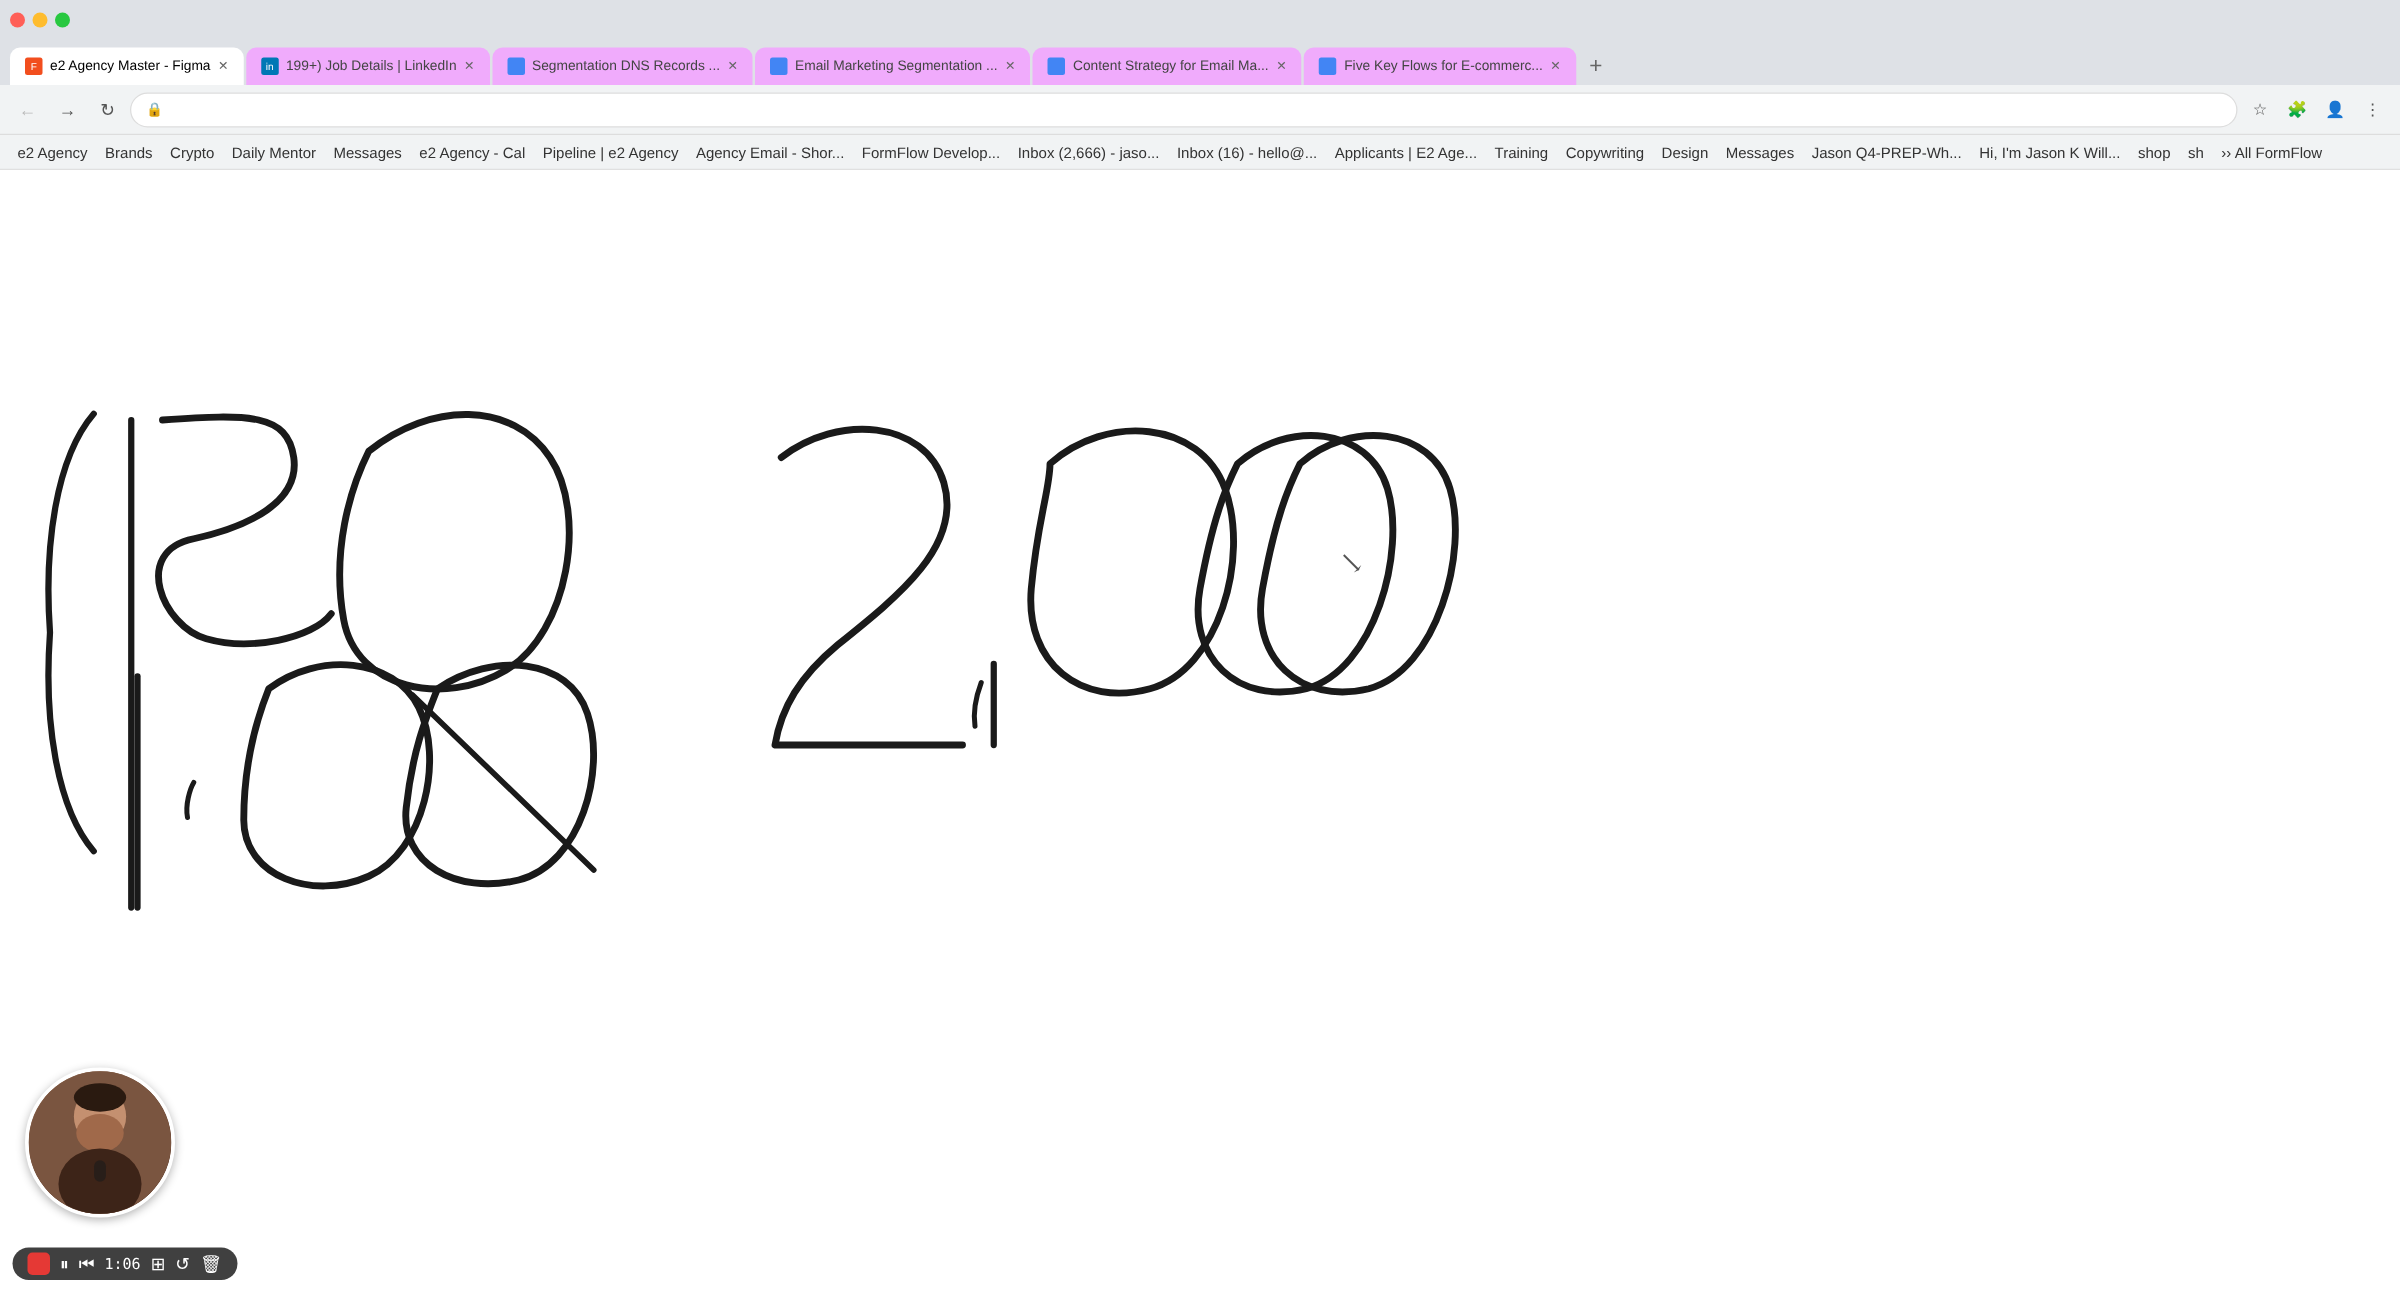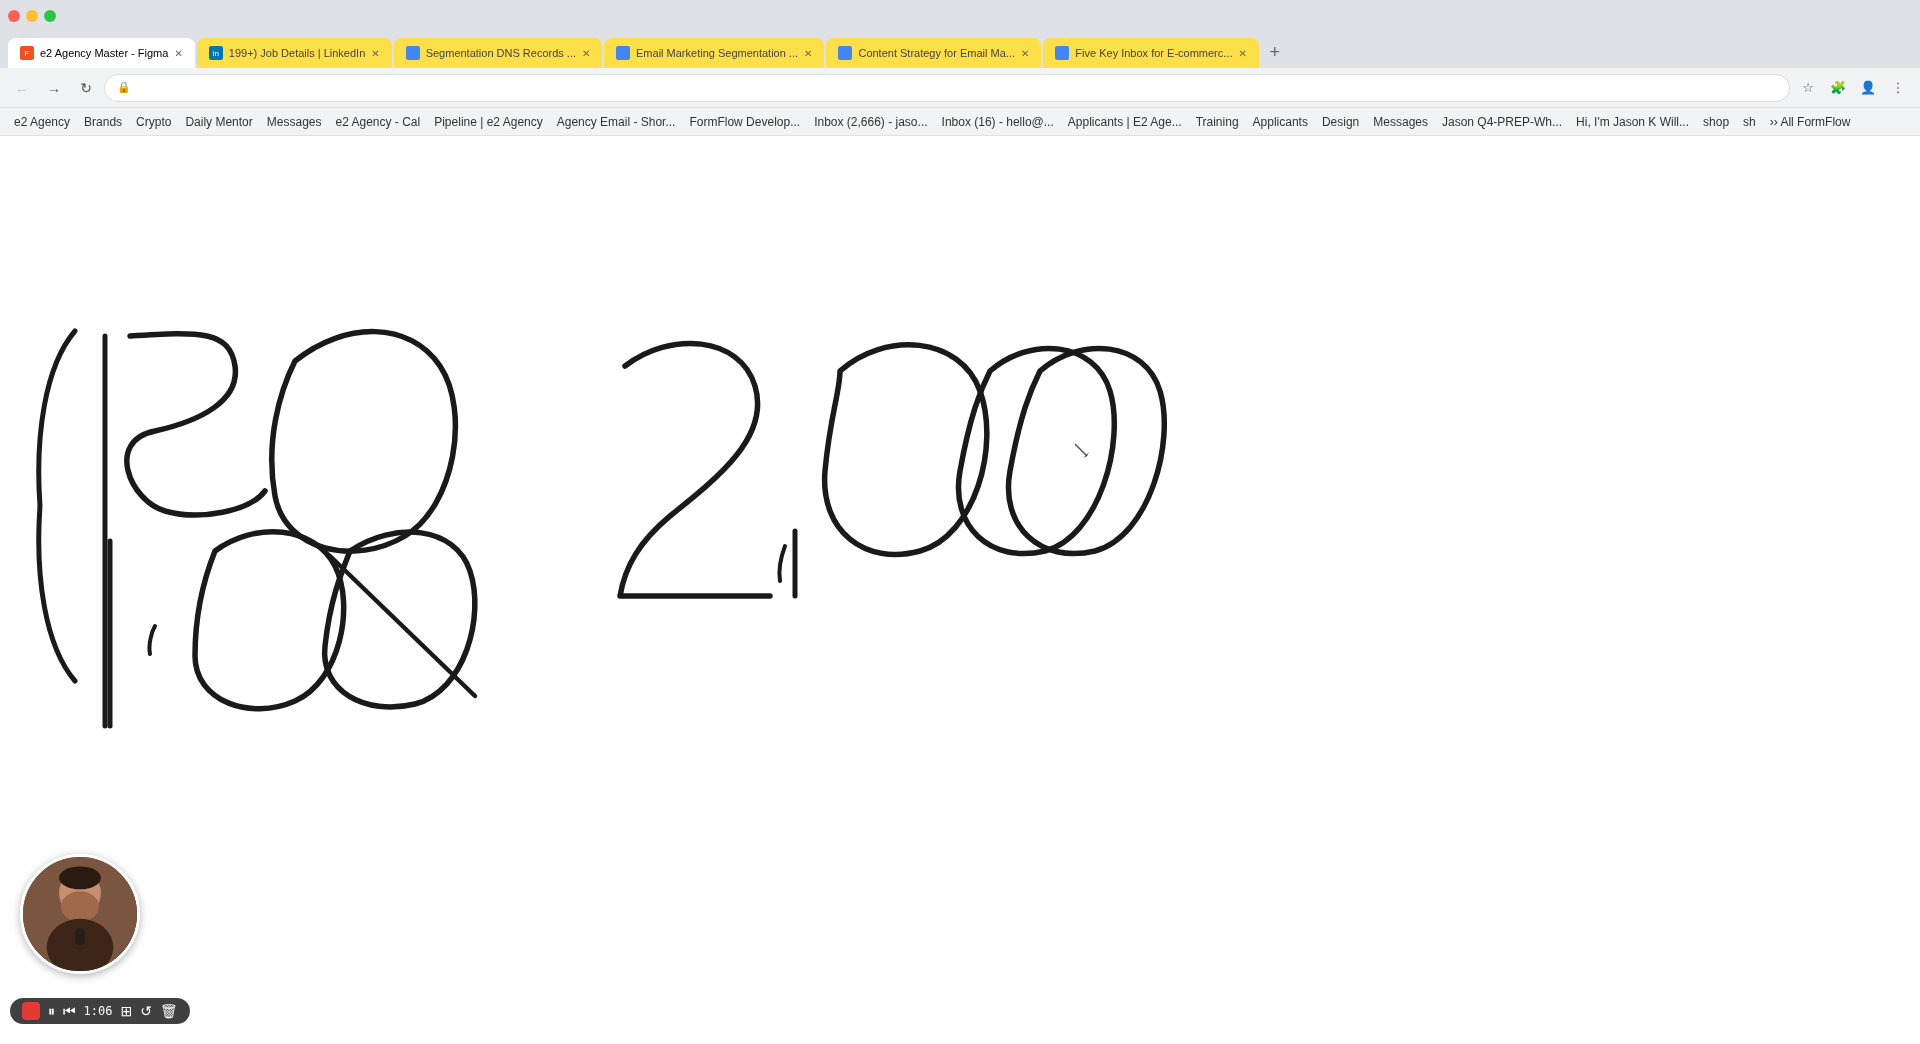--- a/index.html
+++ b/index.html
@@ -24,21 +24,21 @@
     .tab-bar {
       height: 36px;
       background: #dee1e6;
       display: flex;
       align-items: flex-end;
       padding: 0 80px 0 8px;
       gap: 2px;
     }
     .tab {
       height: 30px;
-      background: #fde047;
+      background: #f0abfc;
       border-radius: 8px 8px 0 0;
       display: flex;
       align-items: center;
       padding: 0 12px;
       font-size: 11px;
       color: #444;
       gap: 6px;
       max-width: 220px;
       min-width: 140px;
       cursor: pointer;
@@ -236,21 +236,21 @@
       <span>Email Marketing Segmentation ...</span>
       <span class="tab-close">✕</span>
     </div>
     <div class="tab">
       <span class="favicon-generic"></span>
       <span>Content Strategy for Email Ma...</span>
       <span class="tab-close">✕</span>
     </div>
     <div class="tab">
       <span class="favicon-generic"></span>
-      <span>Five Key Inbox for E-commerc...</span>
+      <span>Five Key Flows for E-commerc...</span>
       <span class="tab-close">✕</span>
     </div>
     <div class="tab-add">+</div>
   </div>
 
   <div class="nav-bar">
     <button class="nav-btn disabled">←</button>
     <button class="nav-btn">→</button>
     <button class="nav-btn">↻</button>
     <div class="address-bar">
@@ -298,21 +298,21 @@
     <div class="bookmark-item">
       <span>Inbox (16) - hello@...</span>
     </div>
     <div class="bookmark-item">
       <span>Applicants | E2 Age...</span>
     </div>
     <div class="bookmark-item">
       <span>Training</span>
     </div>
     <div class="bookmark-item">
-      <span>Applicants</span>
+      <span>Copywriting</span>
     </div>
     <div class="bookmark-item">
       <span>Design</span>
     </div>
     <div class="bookmark-item">
       <span>Messages</span>
     </div>
     <div class="bookmark-item">
       <span>Jason Q4-PREP-Wh...</span>
     </div>

